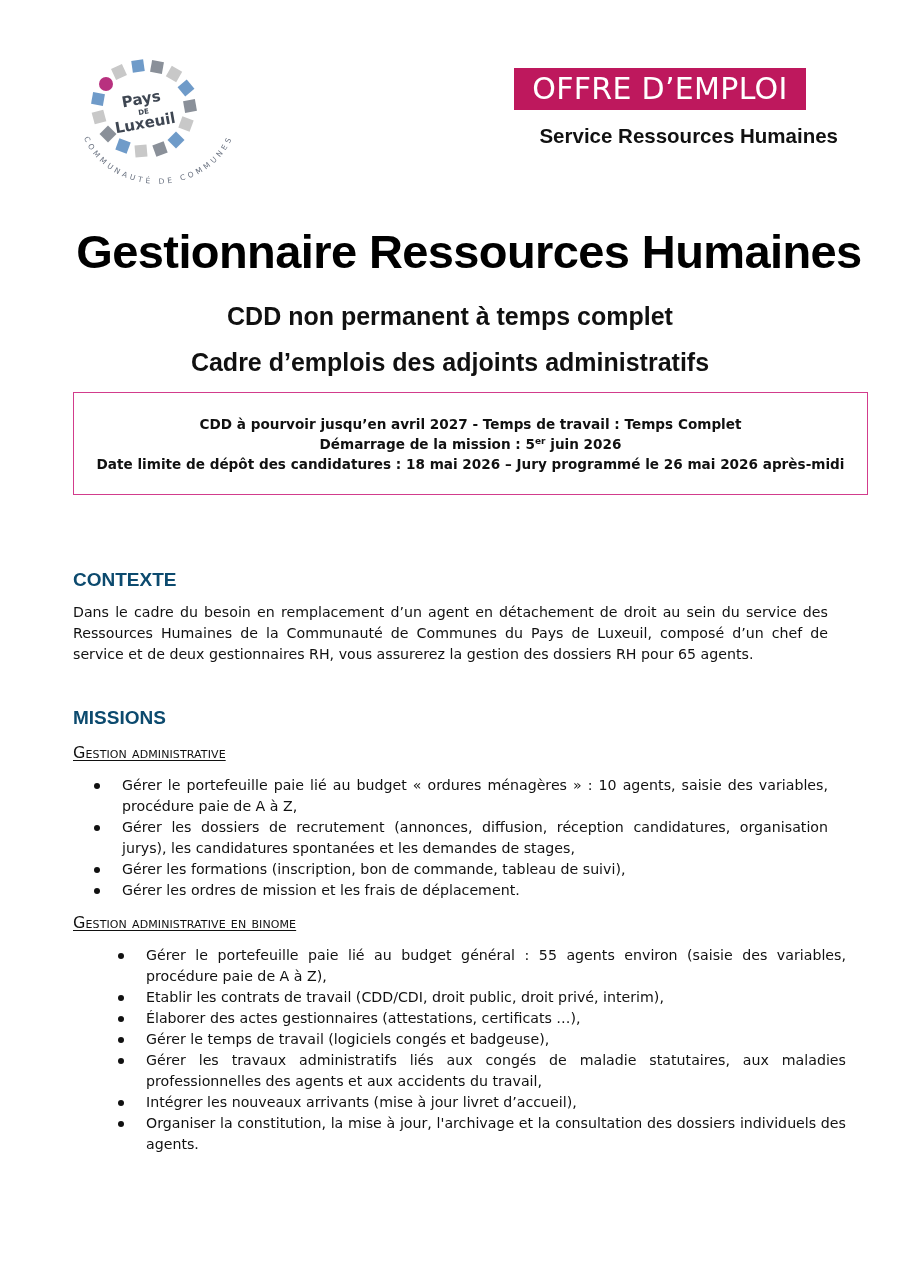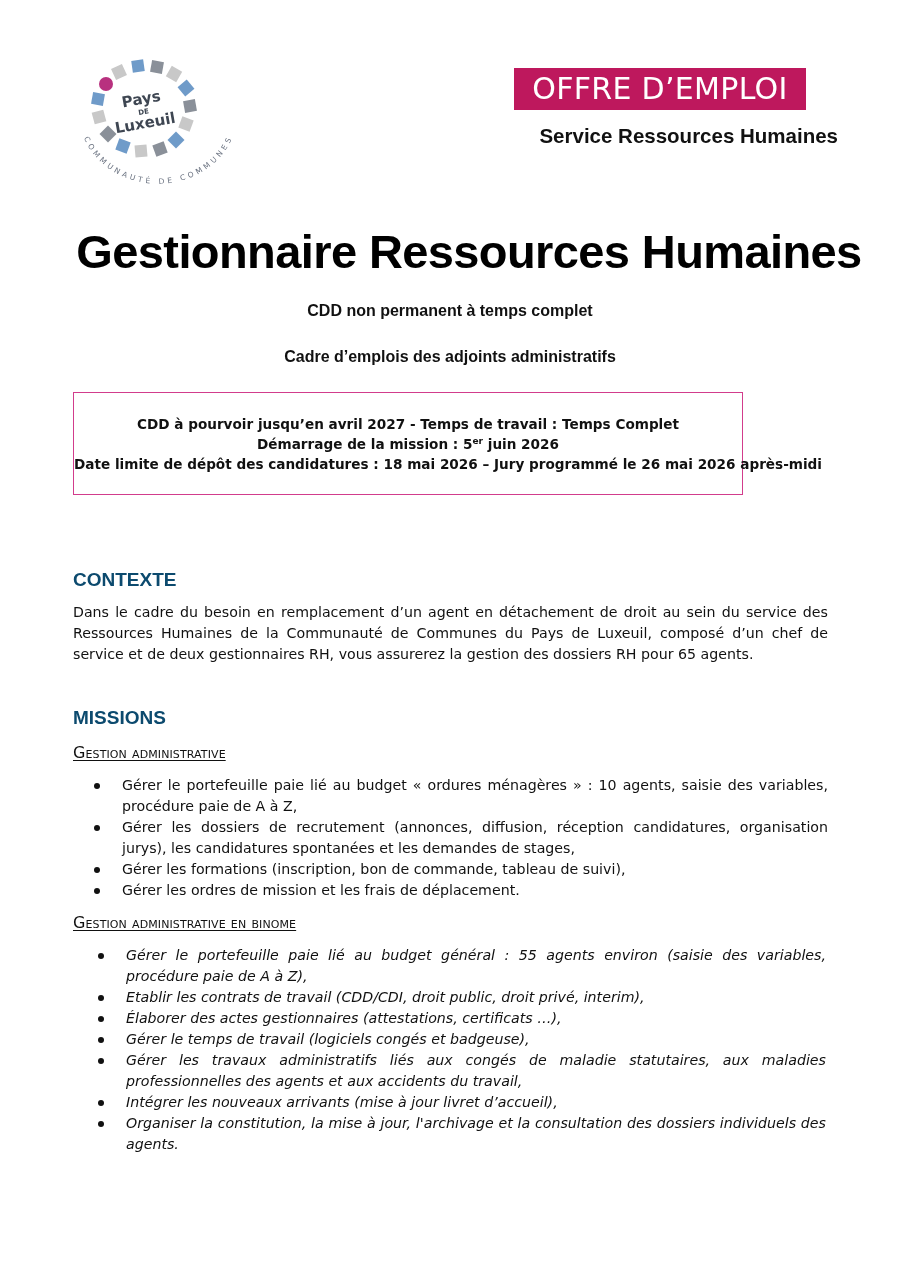--- a/index.html
+++ b/index.html
@@ -51,30 +51,30 @@
     font-size: 47px;
     letter-spacing: -0.6px;
     color: #000000;
   }
   .subtitle {
     position: absolute;
     left: 0; width: 900px;
     text-align: center;
     font-family: "Liberation Sans", sans-serif;
     font-weight: bold;
-    font-size: 16px;
+    font-size: 25px;
   }
   .subtitle.s1 { top: 302px; }
   .subtitle.s2 { top: 348px; }
 
   
   .info-box {
     position: absolute;
     left: 73px; top: 392px;
-    width: 670px; height: 103px;
+    width: 795px; height: 103px;
     border: 1px solid #d23c8c;
     padding-top: 21px;
     font-family: "DejaVu Sans", sans-serif;
     font-weight: bold;
     font-size: 13.6px;
     line-height: 20px;
     text-align: center;
   }
   .info-box .line { display: block; white-space: nowrap; }
   .info-box sup { font-size: 9px; vertical-align: 5px; line-height: 0; }
@@ -117,21 +117,21 @@
   .sub-2 { top: 913px; }
 
   .bullets {
     position: absolute;
     list-style: none;
     font-family: "DejaVu Sans", sans-serif;
     font-size: 14.2px;
     line-height: 21px;
   }
   .bullets-1 { left: 92px; top: 775px; width: 736px; }
-  .bullets-2 { left: 96px; top: 945px; width: 730px; font-style: italic; }
+  .bullets-2 { left: 116px; top: 945px; width: 730px; }
   .bullets li {
     position: relative;
     text-align: justify;
     text-align-last: left;
   }
   .bullets-1 li { padding-left: 30px; }
   .bullets-2 li { padding-left: 30px; }
   .bullets li .dot {
     position: absolute;
     left: 2px; top: 8px;

